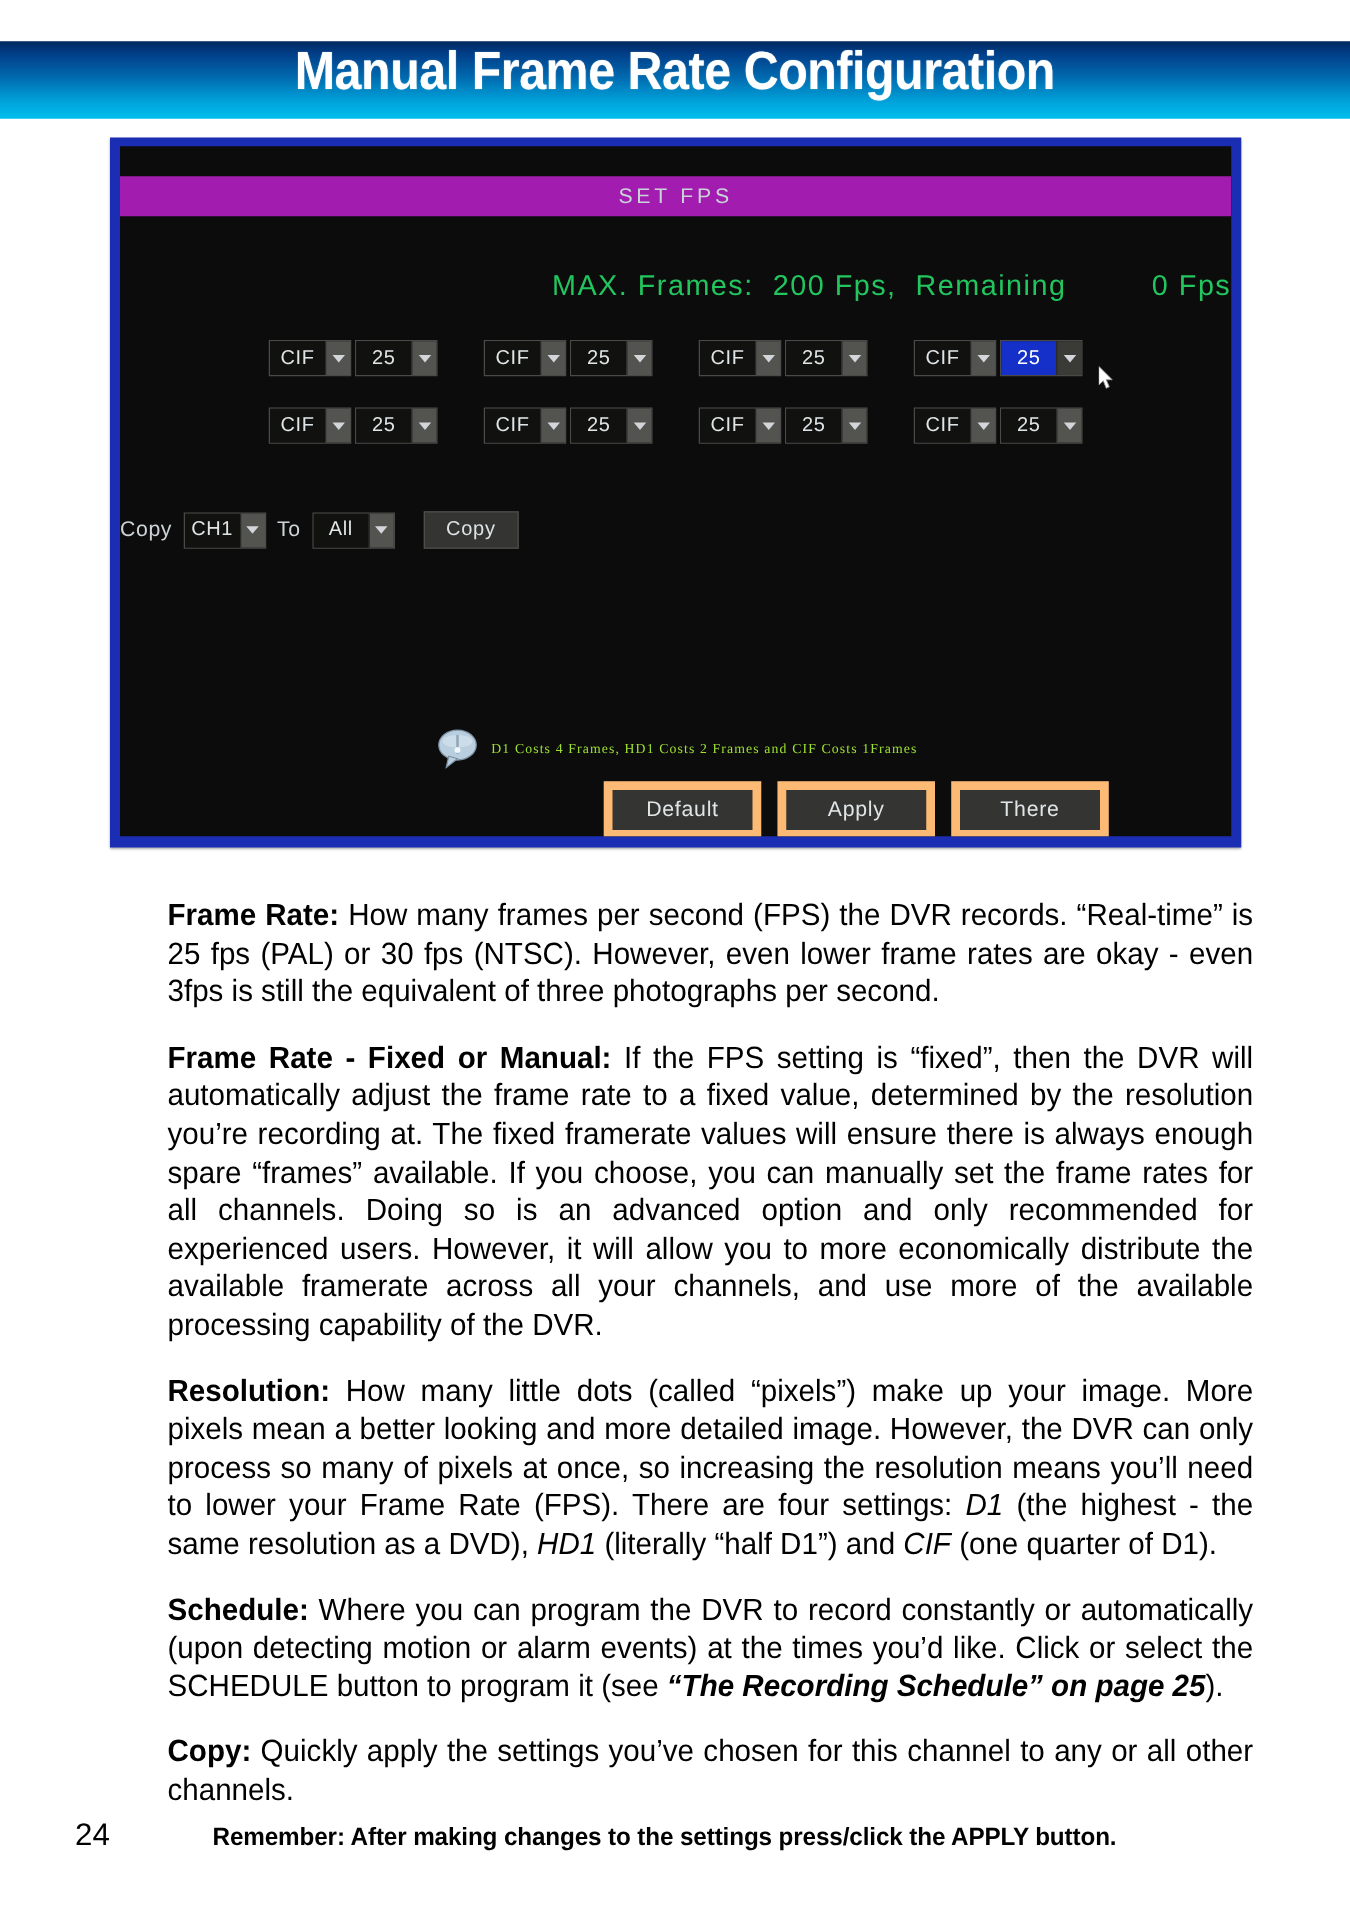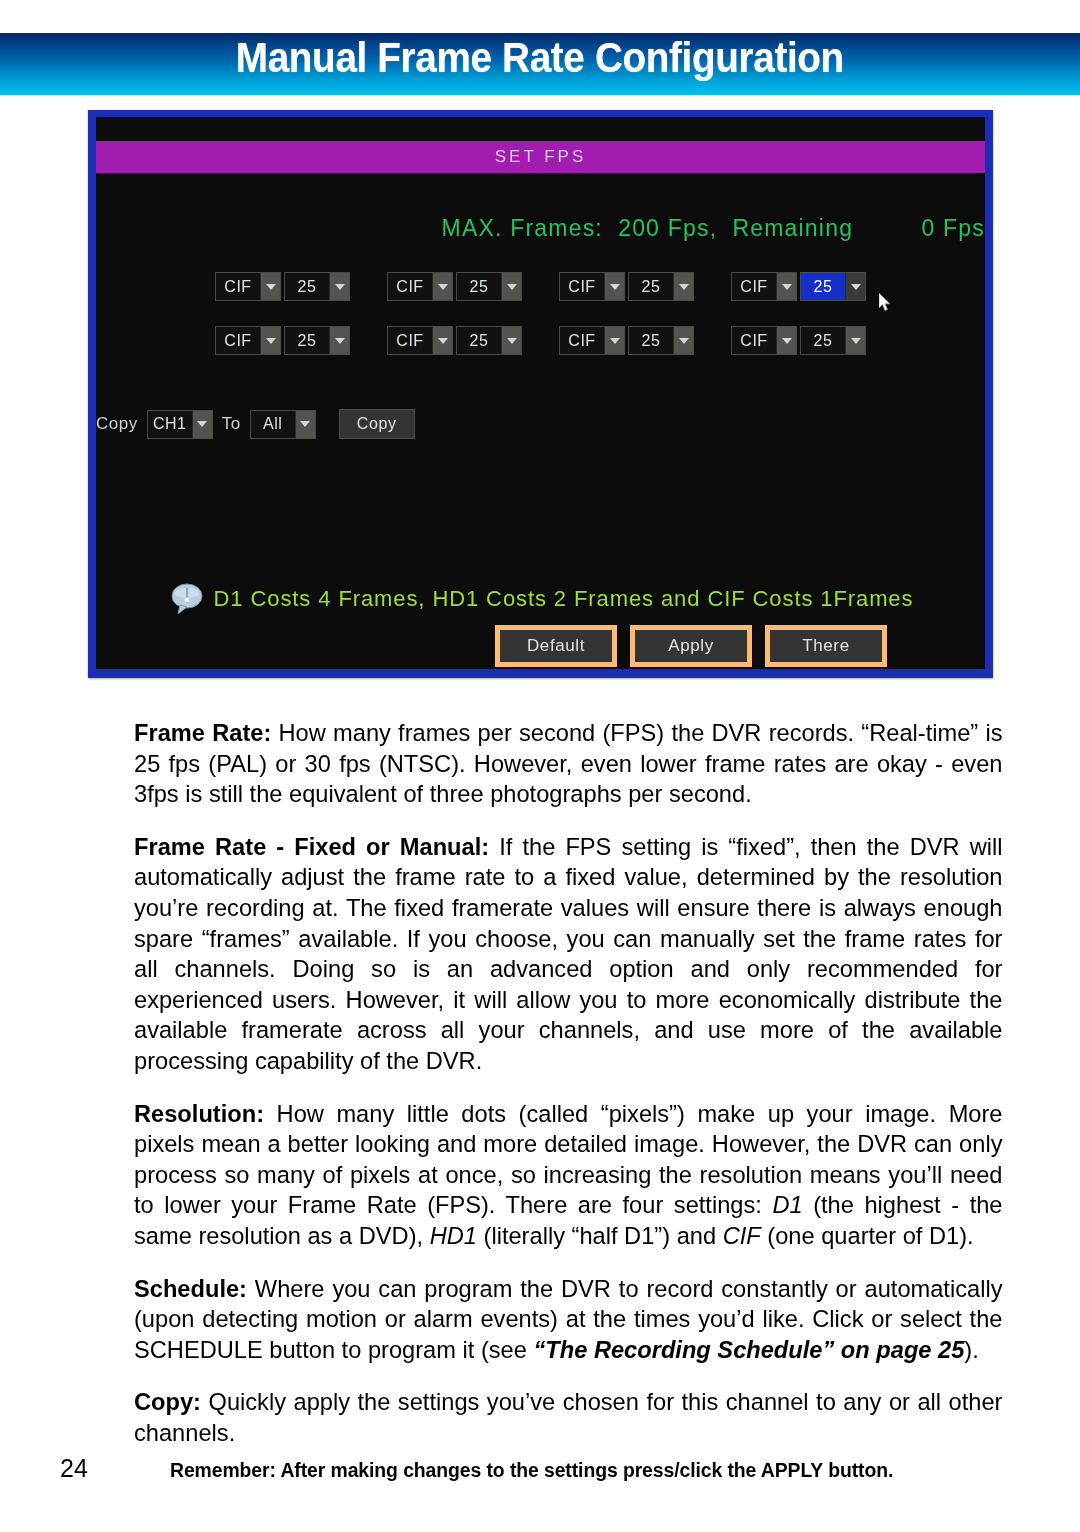--- a/index.html
+++ b/index.html
@@ -199,39 +199,39 @@
     justify-content: center;
     gap: 8px;
   }
   #hint-icon {
     width: 38px;
     height: 32px;
     flex: none;
   }
   #hint-text {
     color: #9ee033;
-    font-size: 22px;
+    font-size: 11px;
     letter-spacing: 0.9px;
     white-space: nowrap;
-    font-family: Liberation Sans, sans-serif;
+    font-family: Liberation Serif, serif;
   }
 
   #dvr-buttons {
     position: absolute;
     right: 98px;
     top: 508px;
     display: flex;
     gap: 13px;
   }
   .dvr-btn {
     height: 32px;
     min-width: 80px;
     padding: 0 16px;
     background: #343432;
-    border: 5px solid #fdba74;
+    border: 7px solid #fdba74;
     color: #e0e5e7;
     font-size: 17px;
     display: flex;
     align-items: center;
     justify-content: center;
     letter-spacing: 0.6px;
   }
 
   
   #body-copy {

